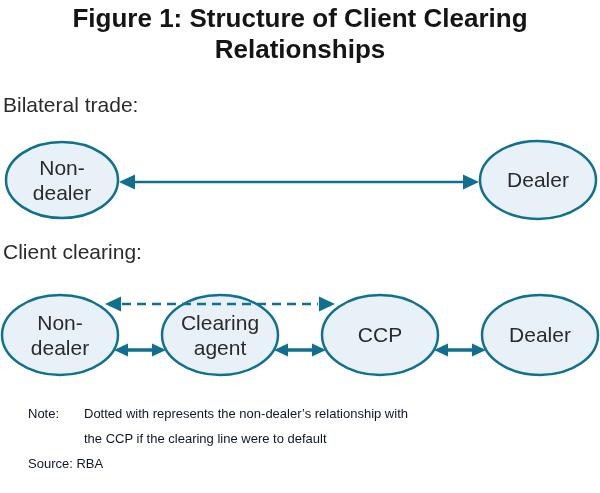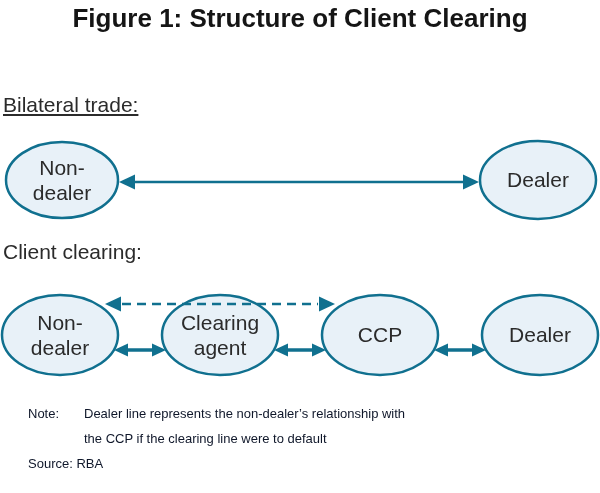--- a/index.html
+++ b/index.html
@@ -22,21 +22,21 @@
     font-weight: 700;
     line-height: 31px;
     color: #151515;
   }
   .section-label {
     position: absolute;
     left: 3px;
     font-size: 21px;
     color: #2b2b2b;
   }
-  .section-label.bilateral { top: 93px; text-decoration: underline; }
+  .section-label.bilateral { top: 93px; }
   .section-label.clearing  { top: 240px; }
   svg.diagram {
     position: absolute;
     top: 0; left: 0;
   }
   svg.diagram text {
     font-family: "Liberation Sans", sans-serif;
     font-size: 21px;
     fill: #2b2b2b;
     text-anchor: middle;
@@ -59,20 +59,21 @@
   .note-label { width: 56px; flex-shrink: 0; }
   .source-row { margin-top: 0px; }
 </style>
 </head>
 <body>
 
 <div class="figure">
 
   <div class="title">
     <div>Figure 1: Structure of Client Clearing</div>
+    <div>Relationships</div>
   </div>
 
   <div class="section-label bilateral">Bilateral trade:</div>
   <div class="section-label clearing">Client clearing:</div>
 
   <svg class="diagram" width="600" height="493" viewBox="0 0 600 493">
 
     <ellipse class="node-shape" cx="62" cy="180" rx="56" ry="38"></ellipse>
     <ellipse class="node-shape" cx="538" cy="180" rx="58" ry="39"></ellipse>
 
@@ -118,20 +119,20 @@
     <text x="220" y="330">Clearing</text>
     <text x="220" y="355">agent</text>
     <text x="380" y="342">CCP</text>
     <text x="540" y="342">Dealer</text>
   </svg>
 
   <div class="note-block">
     <div class="note-row">
       <span class="note-label">Note:</span>
       <span class="note-text">
-        <div>Dealer line represents the non-dealer’s relationship with</div>
+        <div>Dotted with represents the non-dealer’s relationship with</div>
         <div>the CCP if the clearing line were to default</div>
       </span>
     </div>
     <div class="source-row">Source: RBA</div>
   </div>
 
 </div>
 
 </body></html>

